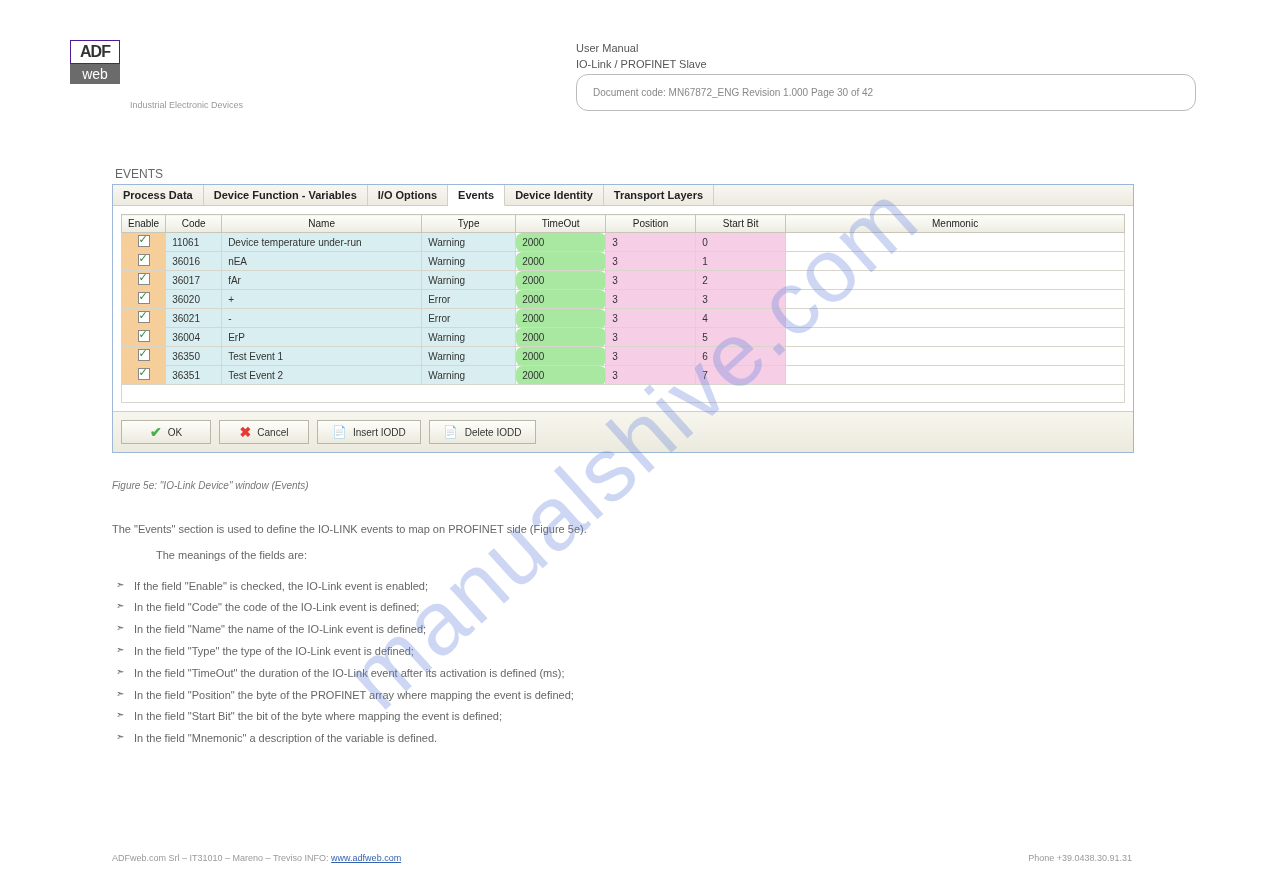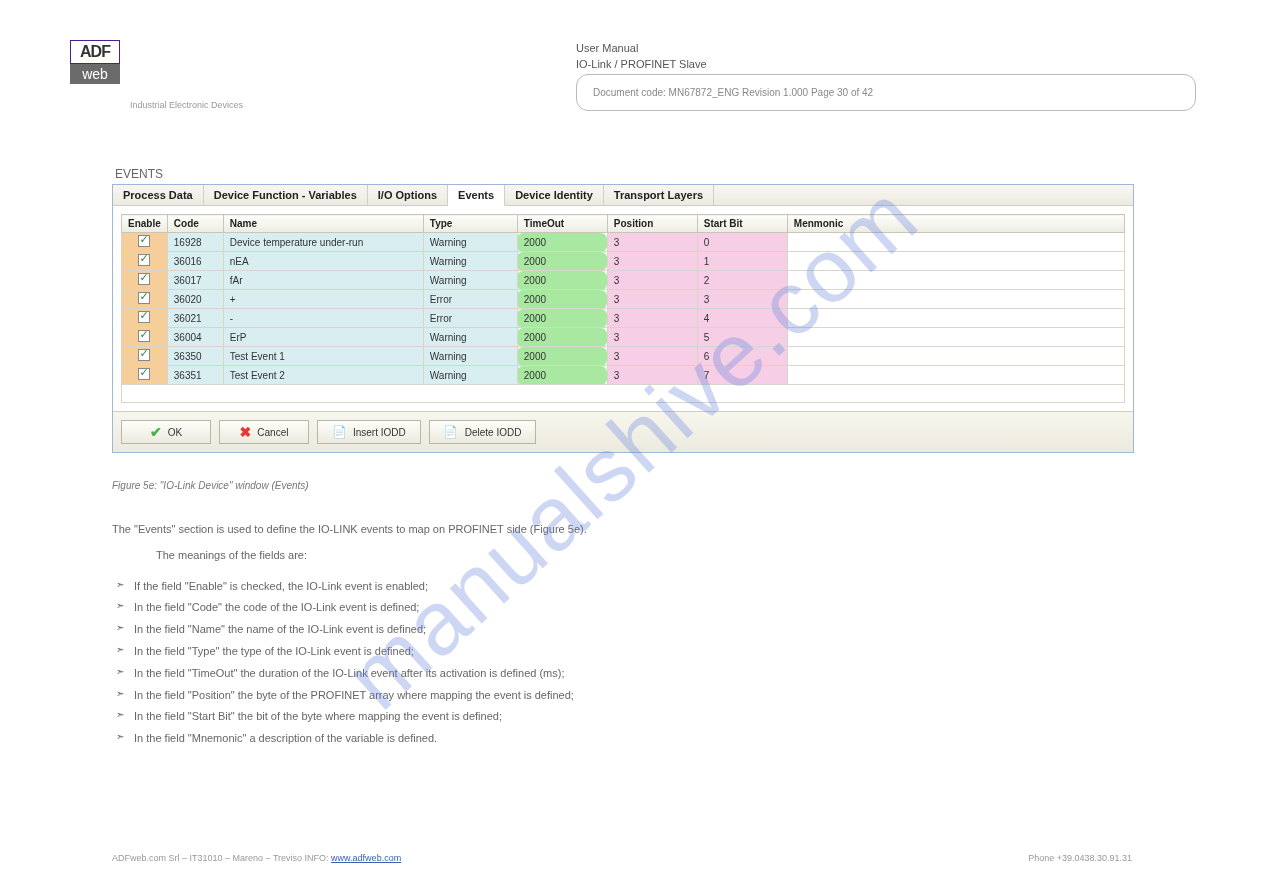--- a/index.html
+++ b/index.html
@@ -102,22 +102,22 @@
   }
   table.grid {
     width: 100%;
     border-collapse: collapse;
     font-size: 10px;
   }
   table.grid th {
     background: linear-gradient(#fdfdfa, #edece2);
     border: 1px solid #c8c6b8;
     padding: 3px 6px;
-    text-align: left;
-    font-weight: bold;
+    text-align: center;
+    font-weight: normal;
     color: #222;
   }
   table.grid td {
     border: 1px solid #d8d6cc;
     padding: 2px 6px;
     height: 18px;
   }
   .col-enable { width: 42px; background: #f5ce9a !important; text-align: center; }
   .col-code   { width: 56px; background: #d9eef0 !important; }
   .col-name   { width: 200px; background: #d9eef0 !important; }
@@ -260,21 +260,21 @@
             <th>Type</th>
             <th>TimeOut</th>
             <th>Position</th>
             <th>Start Bit</th>
             <th>Menmonic</th>
           </tr>
         </thead>
       <tbody id="tbody">
           <tr>
             <td class="col-enable"><span class="checkbox"></span></td>
-            <td class="col-code">16928</td>
+            <td class="col-code">11061</td>
             <td class="col-name">Device temperature under-run</td>
             <td class="col-type">Warning</td>
             <td class="col-timeout">2000</td>
             <td class="col-pos">3</td>
             <td class="col-start">0</td>
             <td class="col-mnem"></td>
           </tr>
           <tr>
             <td class="col-enable"><span class="checkbox"></span></td>
             <td class="col-code">36016</td>

